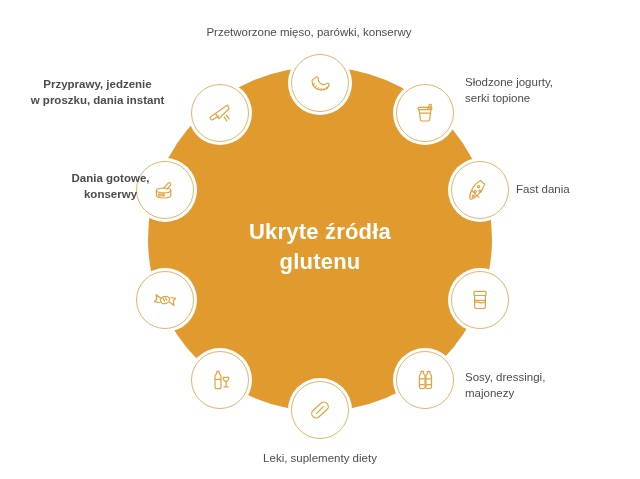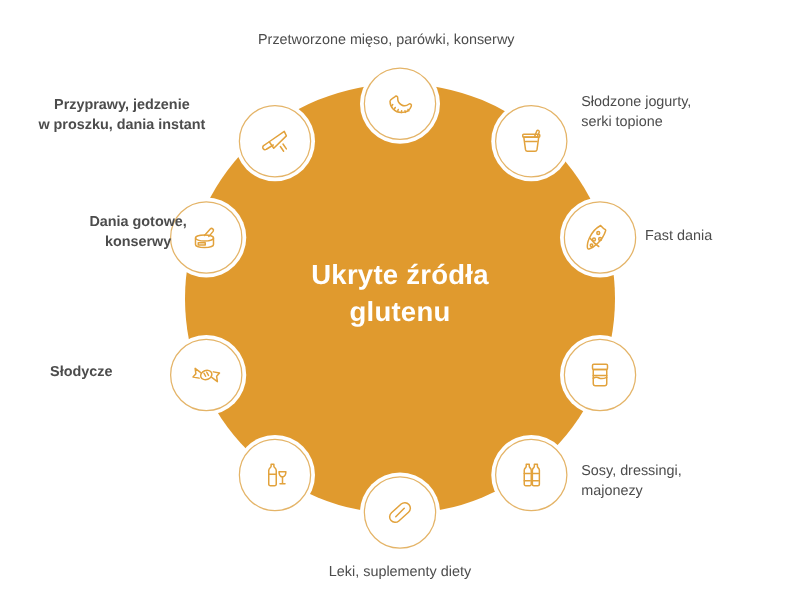--- a/index.html
+++ b/index.html
@@ -65,21 +65,21 @@
   .label.left  { text-align: center; font-weight: bold; }
   .label.center { text-align: center; }
 </style>
 </head>
 <body>
 
 <div id="infographic">
 
   <div class="center-disc" style="left:148px; top:67px; width:344px; height:344px;"></div>
 
-  <div class="center-title" style="top:205px; width:300px;">Ukryte źródła
+  <div class="center-title" style="top:217px; width:300px;">Ukryte źródła
 glutenu</div>
 
   <div class="node" style="left:291px; top:54px;">
     <span>
       <svg width="30" height="30" viewBox="0 0 30 30" fill="none" stroke="#e2a23c" stroke-width="1.2" stroke-linecap="round" stroke-linejoin="round">
         <path d="M7 13c0 5 4 9 9 9 4 0 7-2 8-5 .6-1.4-1-2.4-2-1.6-1.6 1.3-4 1.6-6 .4-2-1.2-3-3.4-2.8-5.4.1-1.3-1.4-2-2.3-1C9.6 10.6 7 11.3 7 13z"></path>
         <path d="M9.2 15.6l-.9 1.2M11.2 18l-.8 1.3M13.6 19.6l-.5 1.4M16.3 20.6l-.2 1.4M19 20.6l.3 1.3M21.4 19.5l.7 1.2"></path>
       </svg>
     </span>
   </div>
@@ -189,21 +189,20 @@
 
   <div class="label right" style="left:516px; top:181px; width:120px;">Fast dania</div>
 
 
   <div class="label center" style="left:170px; top:450px; width:300px;">Leki, suplementy diety</div>
 
   <div class="label right" style="left:465px; top:369px; width:165px;">Sosy, dressingi,
 majonezy</div>
 
 
-  <div class="label left" style="left:5px; top:290px; width:120px;">Słodycze</div>
 
   <div class="label left" style="left:0px; top:170px; width:125px;margin-left:48px;">Dania gotowe,
 konserwy</div>
 
   <div class="label left" style="left:15px; top:76px; width:165px;">Przyprawy, jedzenie
 w proszku, dania instant</div>
 
 </div>
 
 </body></html>

